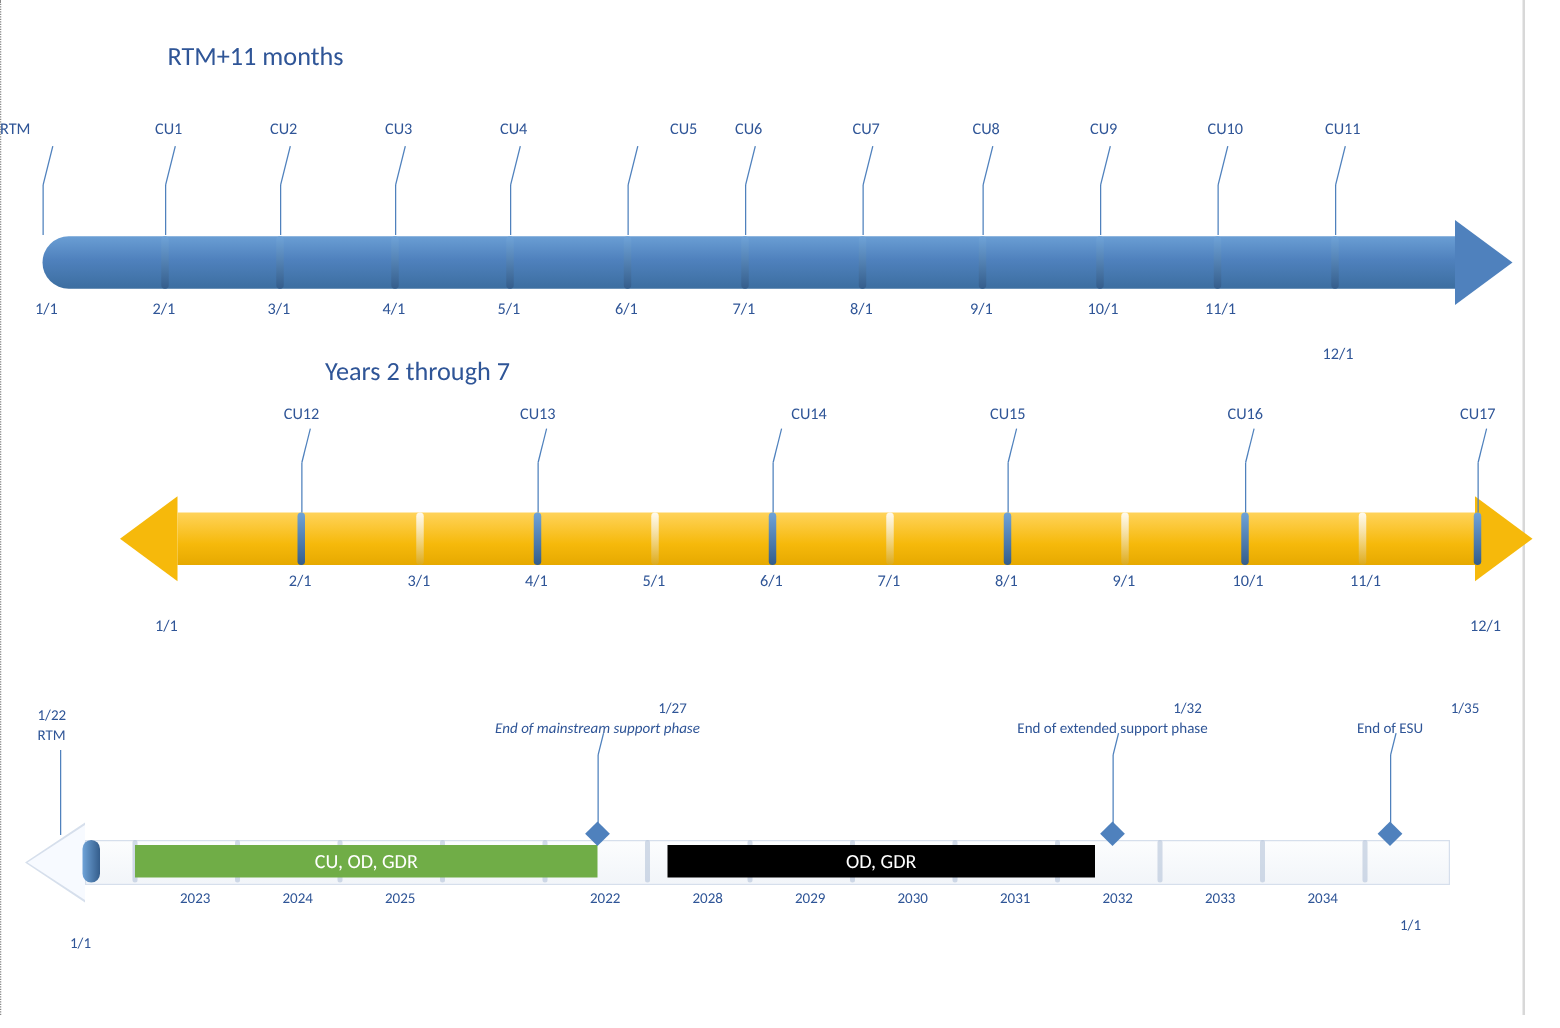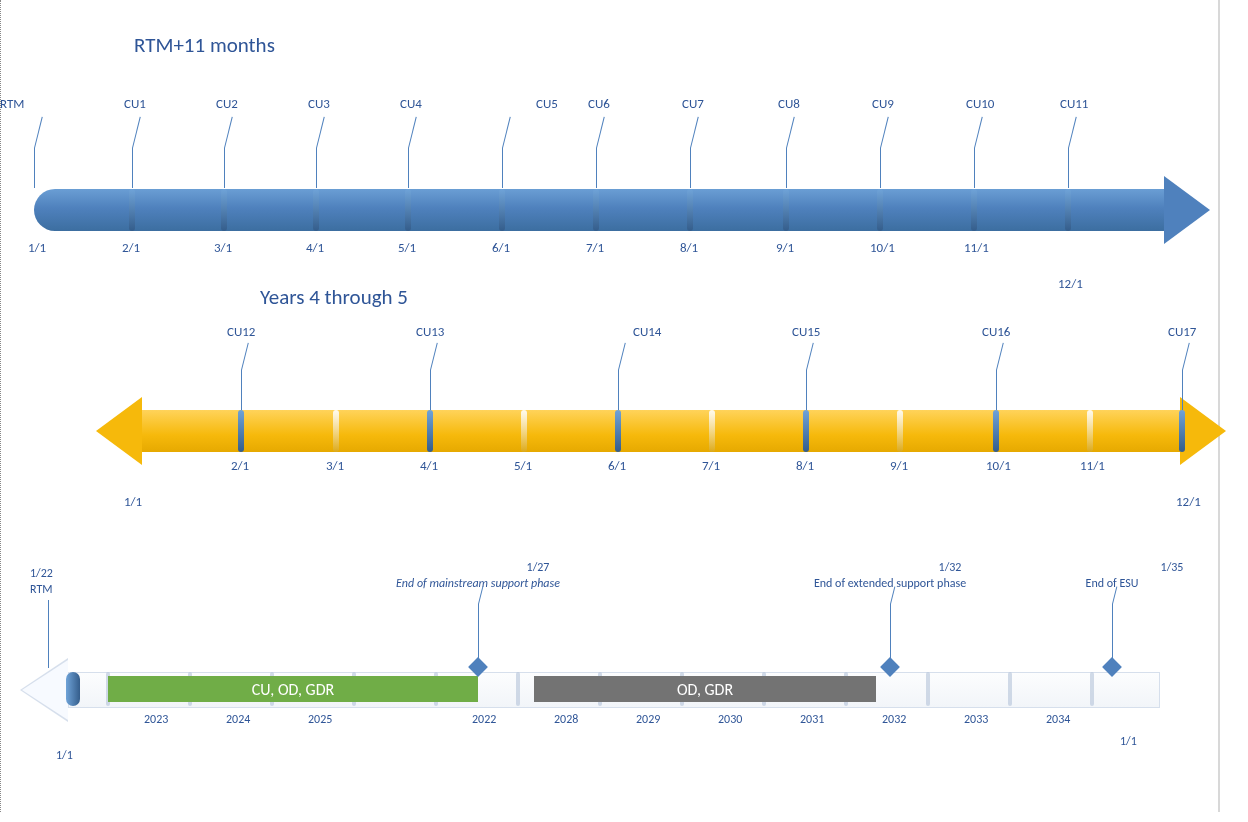--- a/index.html
+++ b/index.html
@@ -22,21 +22,21 @@
   .seg2.strong{background:linear-gradient(to bottom,#6fa3d8,#345d8b);}
   .seg2.faint{background:linear-gradient(to bottom,rgba(255,255,255,0.9),rgba(200,170,80,0.35));}
   
   .tl3-bar{position:absolute;left:68px;top:672px;width:1090px;height:34px;background:linear-gradient(to bottom,#fcfdfe,#f2f5f9);border:1px solid #d6dfec;border-radius:0;}
   .tl3-head-l{position:absolute;left:22px;top:660px;width:0;height:0;border-top:30px solid transparent;border-bottom:30px solid transparent;border-right:46px solid #f7faff;}
   .tl3-head-l-border{position:absolute;left:20px;top:658px;width:0;height:0;border-top:32px solid transparent;border-bottom:32px solid transparent;border-right:48px solid #d6dfec;}
   .tl3-curve{position:absolute;left:66px;top:672px;width:14px;height:34px;background:linear-gradient(to right,#6fa3d8,#345d8b);border-radius:7px;}
   .seg3{position:absolute;top:672px;width:4px;height:34px;background:rgba(180,195,216,0.6);border-radius:2px;}
   .band{position:absolute;top:676px;height:26px;color:#fff;font-size:16px;display:flex;align-items:center;justify-content:center;}
   .band.green{background:#70ad47;}
-  .band.yellow{background:#737373;}
+  .band.yellow{background:#000000;}
   .diamond{position:absolute;width:14px;height:14px;background:#4f81bd;transform:rotate(45deg);}
   .callout-line{position:absolute;background:#4f81bd;}
   .callout-line.v{width:1px;}
   .callout-line.s{width:1px;transform-origin:bottom center;transform:rotate(14deg);}
   .small-txt{font-size:12px;}
 </style>
 </head>
 <body>
 <div class="canvas">
   <div class="dash-border"></div>
@@ -101,21 +101,21 @@
       <div class="callout-line s" style="left: 974px; top: 116px; height: 32px;"></div>
       <div class="label" style="left: 966px; top: 96px;">CU10</div>
       <div class="axis-label" style="left: 964px; top: 240px;">11/1</div>
       <div class="seg-blue" style="left: 1065px;"></div>
       <div class="callout-line v" style="left: 1068px; top: 148px; height: 40px;"></div>
       <div class="callout-line s" style="left: 1068px; top: 116px; height: 32px;"></div>
       <div class="label" style="left: 1060px; top: 96px;">CU11</div>
       <div class="axis-label" style="left: 1058px; top: 276px;">12/1</div>
     </div>
 
-  <div class="section-title" style="left:260px;top:284px">Years 4 through 5</div>
+  <div class="section-title" style="left:260px;top:284px">Years 2 through 7</div>
 
   <div class="tl2-head-l"></div>
   <div class="tl tl2-bar"></div>
   <div class="tl2-head-r"></div>
   <div id="tl2-ticks">
       <div class="seg2 strong" style="left: 238px;"></div>
       <div class="callout-line v" style="left: 241px; top: 370px; height: 40px;"></div>
       <div class="callout-line s" style="left: 241px; top: 342px; height: 28px;"></div>
       <div class="label" style="left: 227px; top: 324px;">CU12</div>
       <div class="axis-label" style="left: 231px; top: 458px;">2/1</div>

